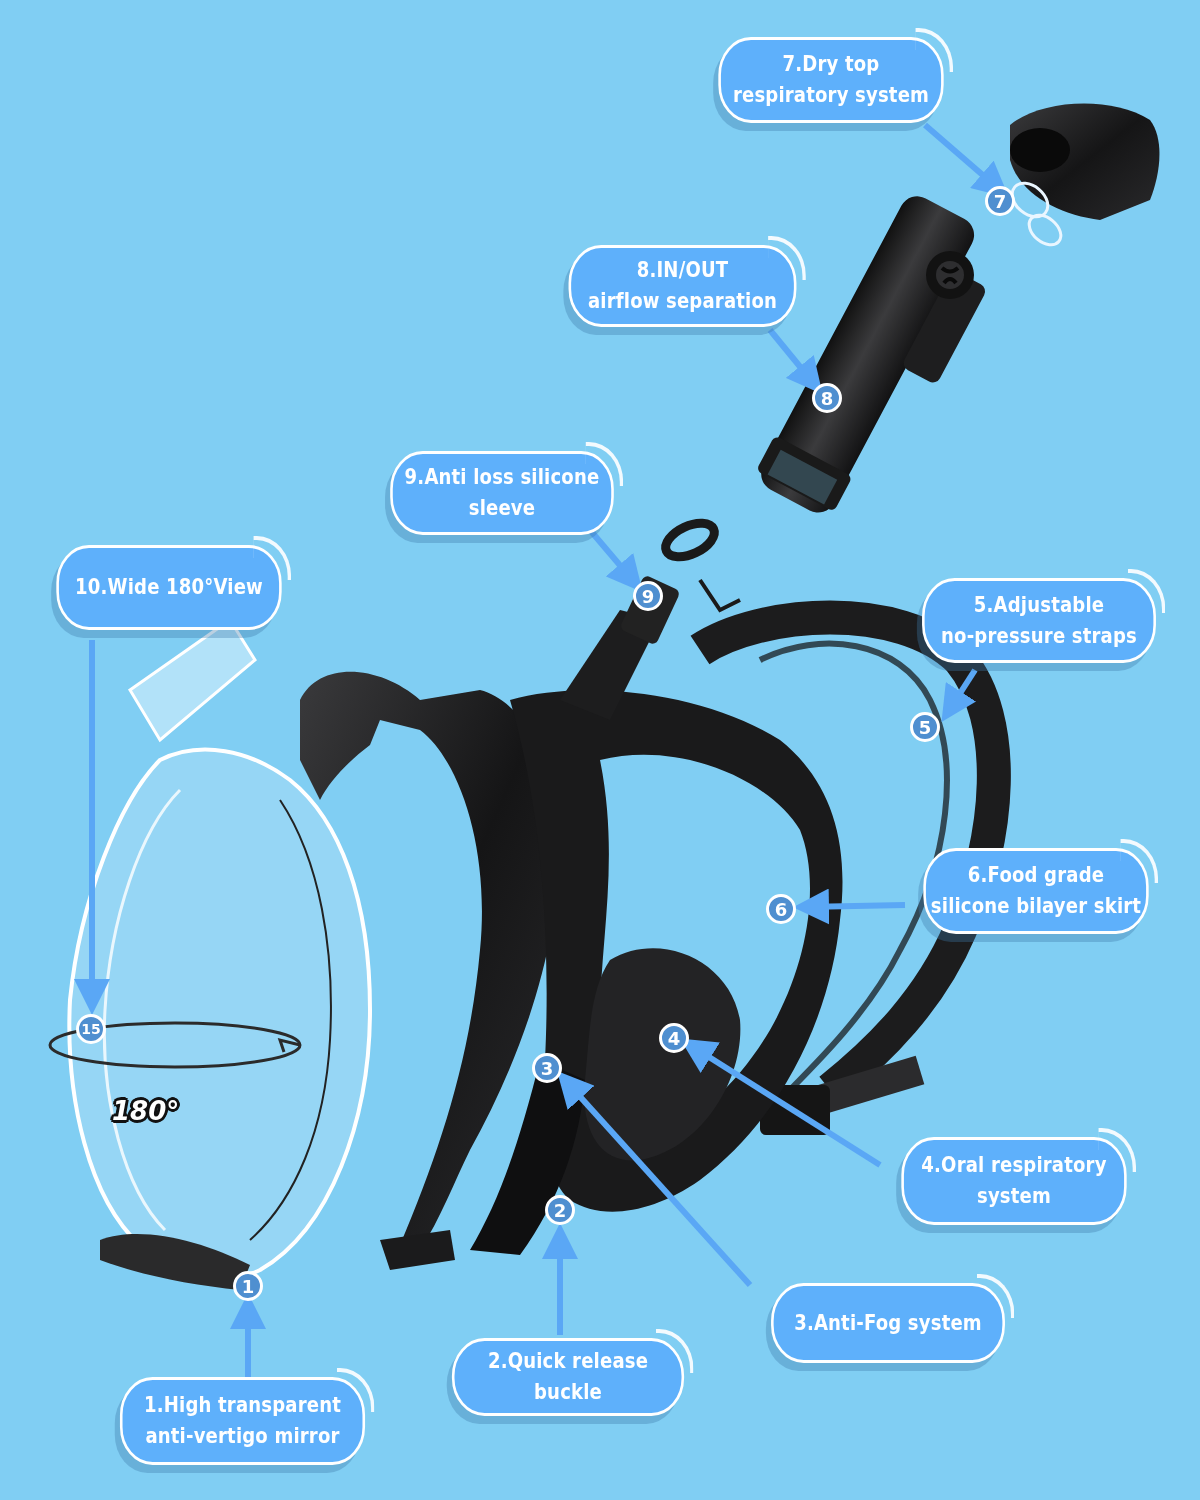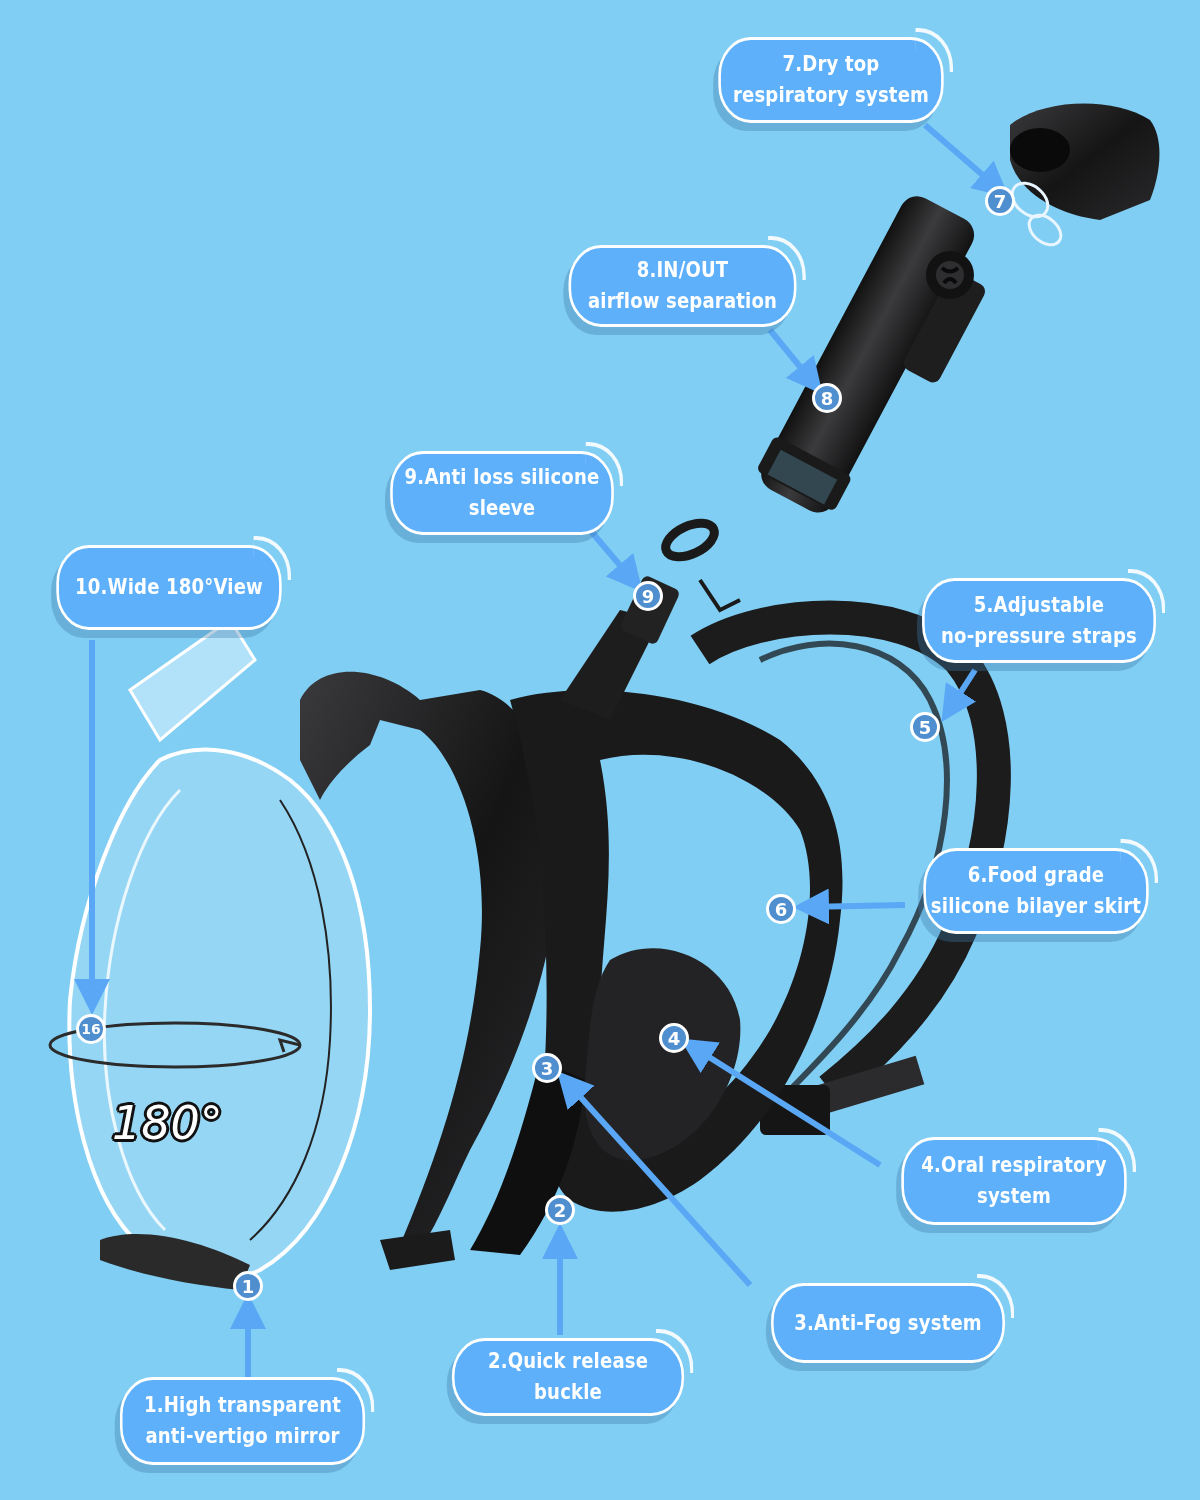--- a/index.html
+++ b/index.html
@@ -11,21 +11,21 @@
             justify-content:center; box-sizing:border-box; line-height:31px; font-size:21px;
             box-shadow:-6px 8px 0 rgba(60,120,170,0.35); letter-spacing:0.2px;
             font-family:"DejaVu Sans","Liberation Sans",sans-serif; transform:scaleX(0.86); transform-origin:center; }
   .bubble::after { content:""; position:absolute; right:-14px; top:-12px; width:40px; height:40px;
             border-top:4px solid #ffffff; border-right:4px solid #ffffff; border-radius:0 40px 0 0; opacity:0.9; }
   .bubble span { display:block; white-space:pre-line; }
   .badge { position:absolute; width:30px; height:30px; border-radius:50%; background:#4f8fd0;
            border:3px solid #ffffff; color:#ffffff; font-weight:bold; font-size:18px; display:flex;
            align-items:center; justify-content:center; box-sizing:border-box;
            font-family:"DejaVu Sans","Liberation Sans",sans-serif; }
-  .deg { position:absolute; left:112px; top:1096px; font-size:46px; font-weight:normal; font-style:italic;
+  .deg { position:absolute; left:112px; top:1096px; font-size:26px; font-weight:bold; font-style:italic;
          color:#ffffff; font-family:"DejaVu Sans","Liberation Sans",sans-serif;
          text-shadow: 3px 0 0 #111, -3px 0 0 #111, 0 3px 0 #111, 0 -3px 0 #111, 2px 2px 0 #111, -2px -2px 0 #111, 2px -2px 0 #111, -2px 2px 0 #111; }
 </style>
 </head>
 <body>
 
 <svg id="art" viewBox="0 0 1200 1500">
   <defs>
     <marker id="ah" markerWidth="6" markerHeight="6" refX="4" refY="3" orient="auto">
       <path d="M0,0 L6,3 L0,6 Z" fill="#5aa7f5"></path>
@@ -149,13 +149,13 @@
 
 <div class="badge" style="left:233px;top:1271px;">1</div>
 <div class="badge" style="left:545px;top:1195px;">2</div>
 <div class="badge" style="left:532px;top:1053px;">3</div>
 <div class="badge" style="left:659px;top:1023px;">4</div>
 <div class="badge" style="left:910px;top:712px;">5</div>
 <div class="badge" style="left:766px;top:894px;">6</div>
 <div class="badge" style="left:985px;top:186px;">7</div>
 <div class="badge" style="left:812px;top:383px;">8</div>
 <div class="badge" style="left:633px;top:581px;">9</div>
-<div class="badge" style="left:76px;top:1014px;font-size:14px;">16</div>
+<div class="badge" style="left:76px;top:1014px;font-size:14px;">15</div>
 
 </body></html>

